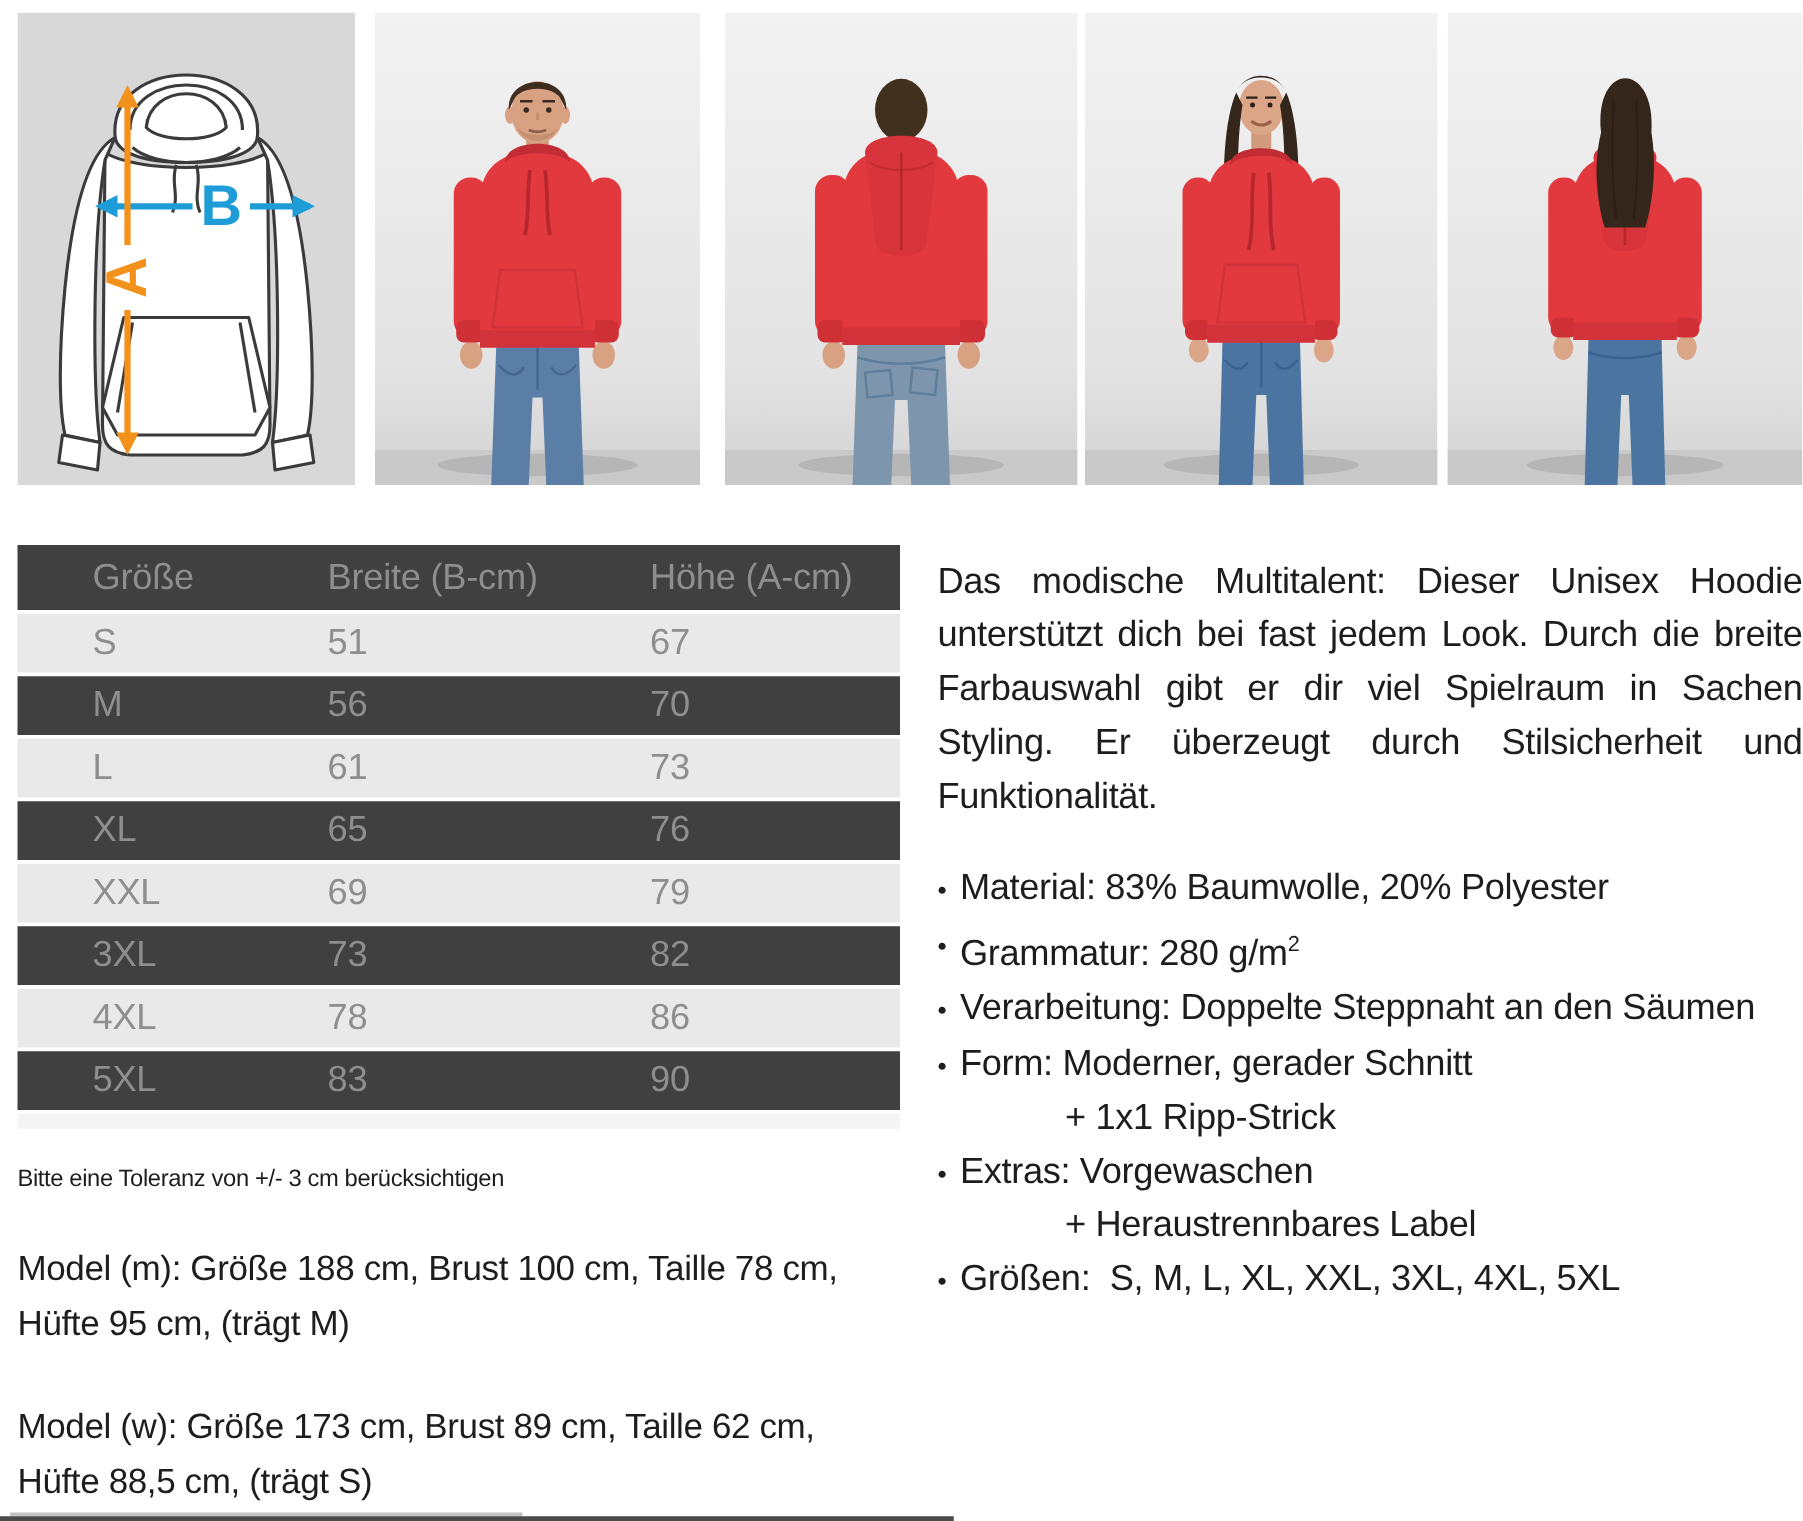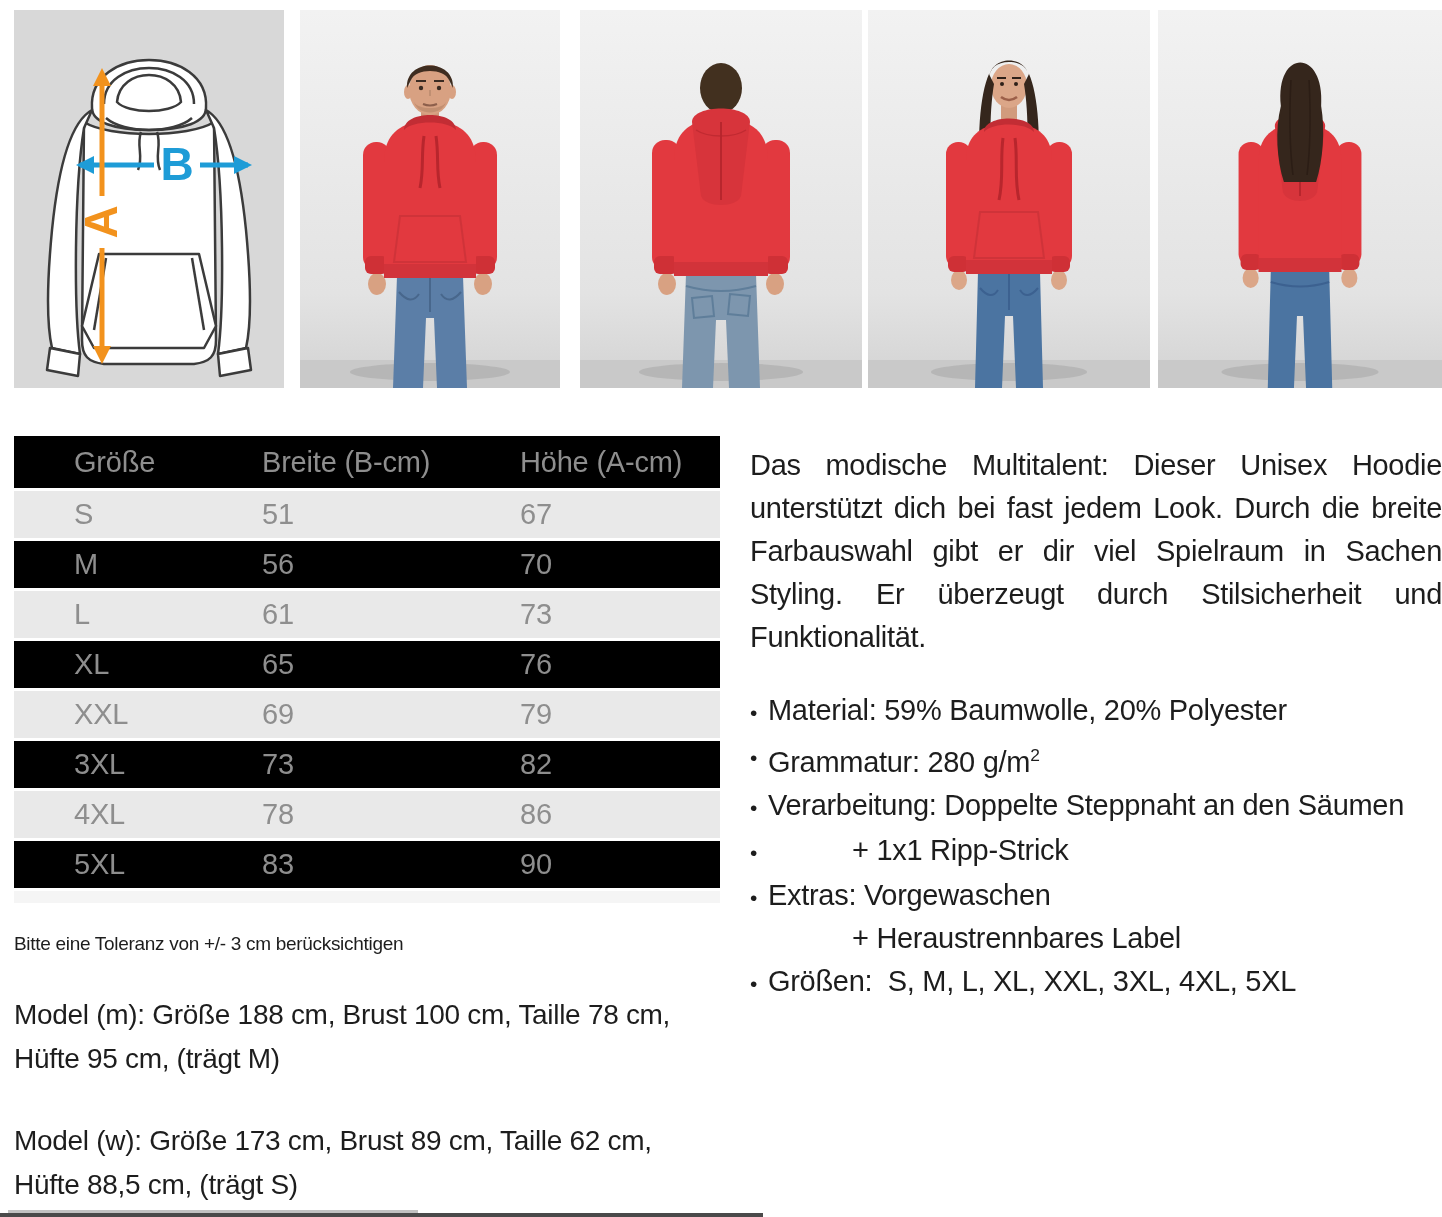--- a/index.html
+++ b/index.html
@@ -14,21 +14,21 @@
   #diagram{left:14px;width:270px}
   #photo1{left:300px;width:260px}
   #photo2{left:580px;width:282px}
   #photo3{left:868px;width:282px}
   #photo4{left:1158px;width:284px}
 
   
   .left-col{position:absolute;left:14px;top:436px;width:706px}
   .size-table{width:100%;font-size:29px;color:#8e8e8e;letter-spacing:-0.2px}
   .t-row{display:grid;grid-template-columns:248px 258px 1fr;height:47px;
-         align-items:center;background:#000000;margin-bottom:3px}
+         align-items:center;background:#404040;margin-bottom:3px}
   .t-row.head{height:52px}
   .t-row.alt{background:#e9e9e9}
   .t-row .c1{padding-left:60px}
   .t-foot{height:12px;background:#f5f5f5}
 
   .tolerance{margin-top:30px;font-size:19px;letter-spacing:-0.3px}
   .model{margin-top:38px;font-size:28px;line-height:44px;letter-spacing:-0.3px}
   .model b{font-weight:400}
   .model span{white-space:pre-wrap}
 
@@ -302,33 +302,34 @@
   <p class="model"><b>Model (m):</b><span> Größe 188 cm, Brust 100 cm, Taille 78 cm, Hüfte 95 cm, (trägt M)</span></p>
 
   <p class="model"><b>Model (w):</b><span> Größe 173 cm, Brust 89 cm, Taille 62 cm, Hüfte 88,5 cm, (trägt S)</span></p>
 </div>
 
 <div class="right-col">
   <p class="intro">Das modische Multitalent: Dieser Unisex Hoodie unterstützt dich bei fast jedem Look. Durch die breite Farbauswahl gibt er dir viel Spielraum in Sachen Styling. Er überzeugt durch Stilsicherheit und Funktionalität.</p>
   <ul class="bullets">
     <li>
       <span class="dot">•</span>
-      <div><span class="btext">Material: 59% Baumwolle, 20% Polyester</span></div>
+      <div><span class="btext">Material: 83% Baumwolle, 20% Polyester</span></div>
     </li>
     <li>
       <span class="dot">•</span>
       <div><span class="btext">Grammatur: 280 g/m</span><sup>2</sup></div>
     </li>
     <li>
       <span class="dot">•</span>
       <div><span class="btext">Verarbeitung: Doppelte Steppnaht an den Säumen</span></div>
     </li>
     <li>
       <span class="dot">•</span>
       <div>
+        <div class="btext">Form: Moderner, gerader Schnitt</div>
         <div class="sub">+ 1x1 Ripp-Strick</div>
       </div>
     </li>
     <li>
       <span class="dot">•</span>
       <div>
         <div class="btext">Extras: Vorgewaschen</div>
         <div class="sub">+ Heraustrennbares Label</div>
       </div>
     </li>

